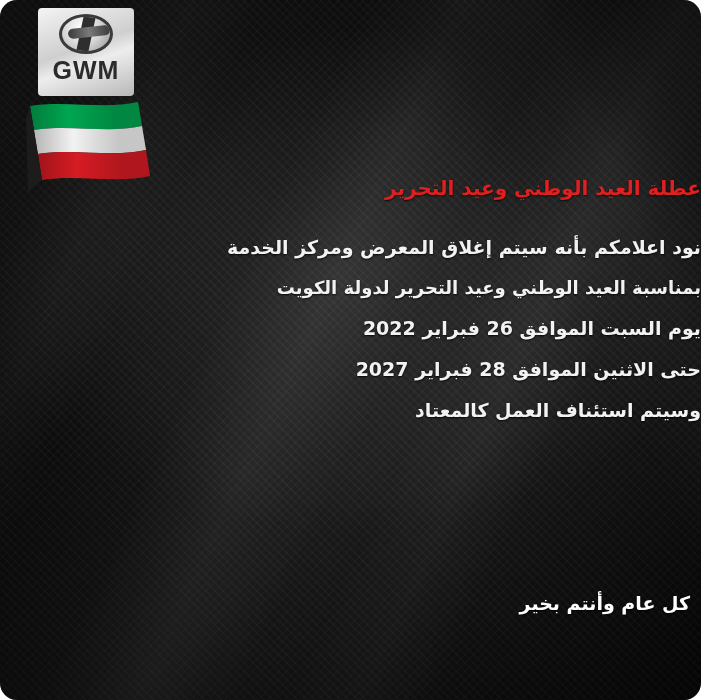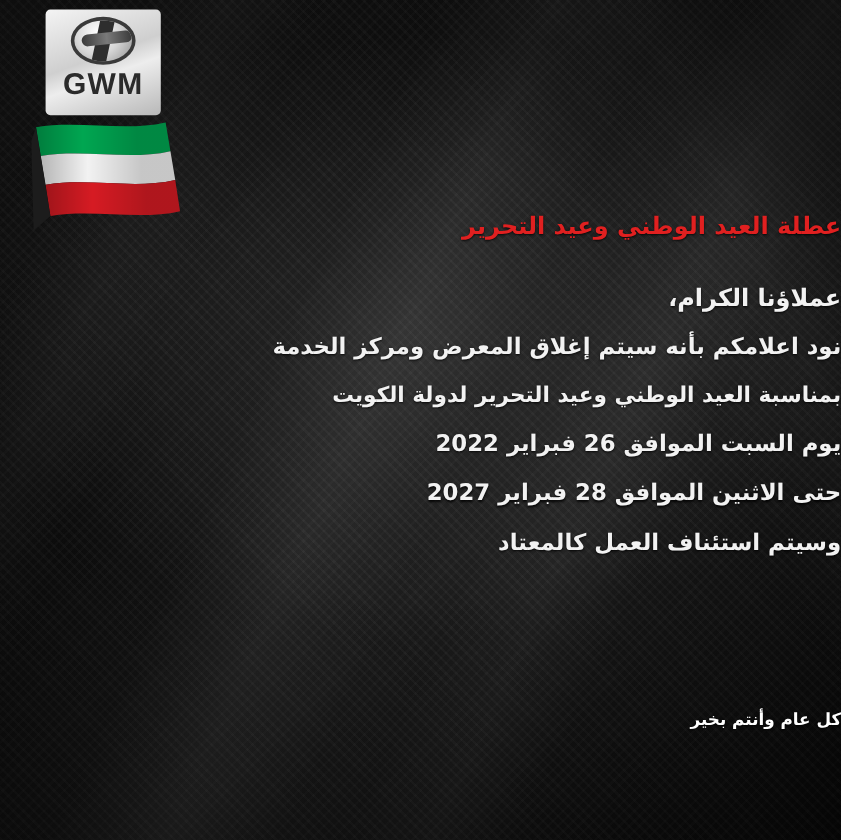--- a/index.html
+++ b/index.html
@@ -12,20 +12,21 @@
   }
   .poster {
     position: relative;
     width: 701px;
     height: 700px;
     overflow: hidden;
     background:
       radial-gradient(ellipse 120% 80% at 50% 40%, rgba(60,60,60,0.55) 0%, rgba(20,20,20,0.2) 45%, rgba(0,0,0,0.0) 75%),
       linear-gradient(135deg, #171717 0%, #0d0d0d 35%, #1c1c1c 60%, #0a0a0a 100%),
       #101010;
+    border-radius: 17px;
   }
   
   .weave {
     position: absolute;
     inset: 0;
     background-image:
       repeating-linear-gradient(45deg, rgba(255,255,255,0.035) 0px, rgba(255,255,255,0.035) 2px, rgba(0,0,0,0) 2px, rgba(0,0,0,0) 6px),
       repeating-linear-gradient(-45deg, rgba(255,255,255,0.025) 0px, rgba(255,255,255,0.025) 2px, rgba(0,0,0,0) 2px, rgba(0,0,0,0) 6px);
     opacity: 0.9;
     pointer-events: none;
@@ -156,23 +157,23 @@
     line-height: 1.0;
     margin-bottom: 22px;
     text-shadow: 0 1px 2px rgba(0,0,0,0.85);
   }
   .body .line.greeting { font-size: 20px; }
   .body .line.sub { font-size: 18px; font-weight: bold; }
   .footer {
     position: absolute;
     top: 592px;
     left: 0;
-    right: 0;
+    right: 11px;
     color: #ffffff;
-    font-size: 14px;
+    font-size: 19px;
     font-weight: bold;
     text-shadow: 0 1px 2px rgba(0,0,0,0.85);
   }
 </style>
 </head>
 <body>
 
 <div class="poster">
   <div class="weave"></div>
   <div class="streaks"></div>
@@ -202,21 +203,20 @@
           <path d="M12,54 C48,48 86,58 120,50 L124,76 C90,84 52,74 16,80 Z" fill="url(#shade)"></path>
         </g>
       </svg>
     </div>
   </div>
 
   <div class="content">
     <div class="headline">عطلة العيد الوطني وعيد التحرير</div>
 
     <div class="body">
-      <div class="line greeting">عملاؤنا الكرام،</div>
       <div class="line">نود اعلامكم بأنه سيتم إغلاق المعرض ومركز الخدمة</div>
       <div class="line sub">بمناسبة العيد الوطني وعيد التحرير لدولة الكويت</div>
       <div class="line">يوم السبت الموافق 26 فبراير 2022</div>
       <div class="line">حتى الاثنين الموافق 28 فبراير 2027</div>
       <div class="line">وسيتم استئناف العمل كالمعتاد</div>
     </div>
 
     <div class="footer">كل عام وأنتم بخير</div>
   </div>
 </div>

